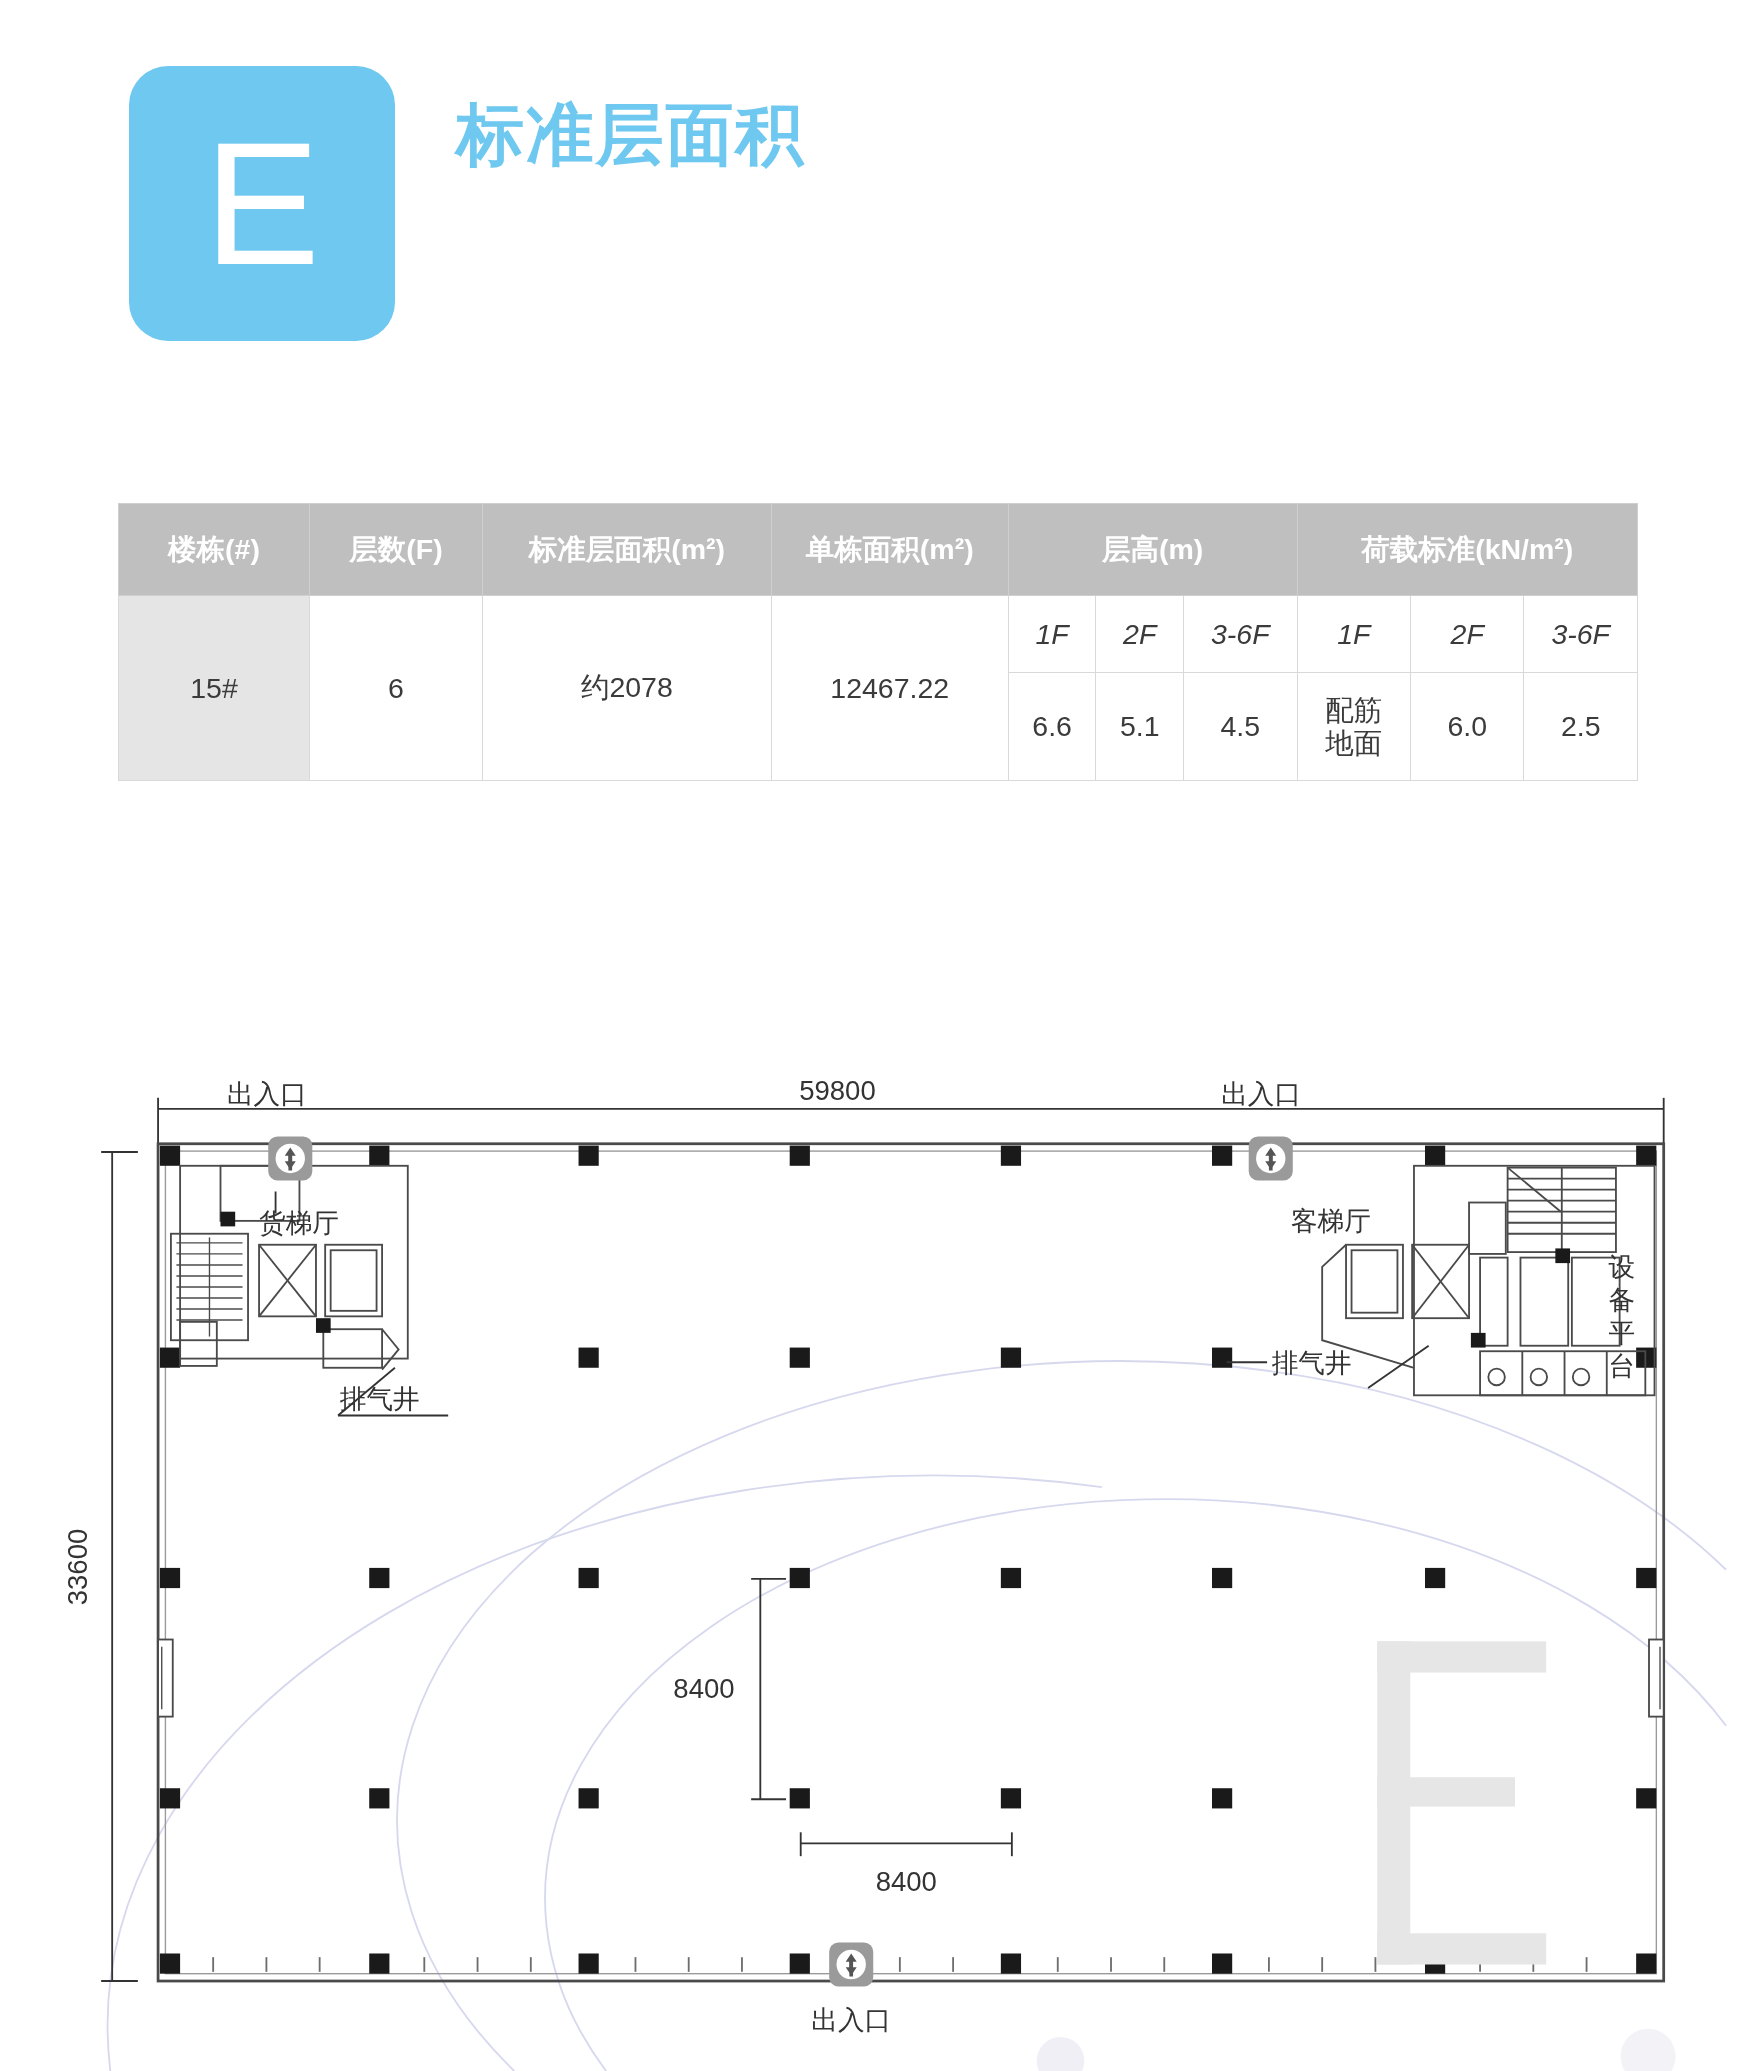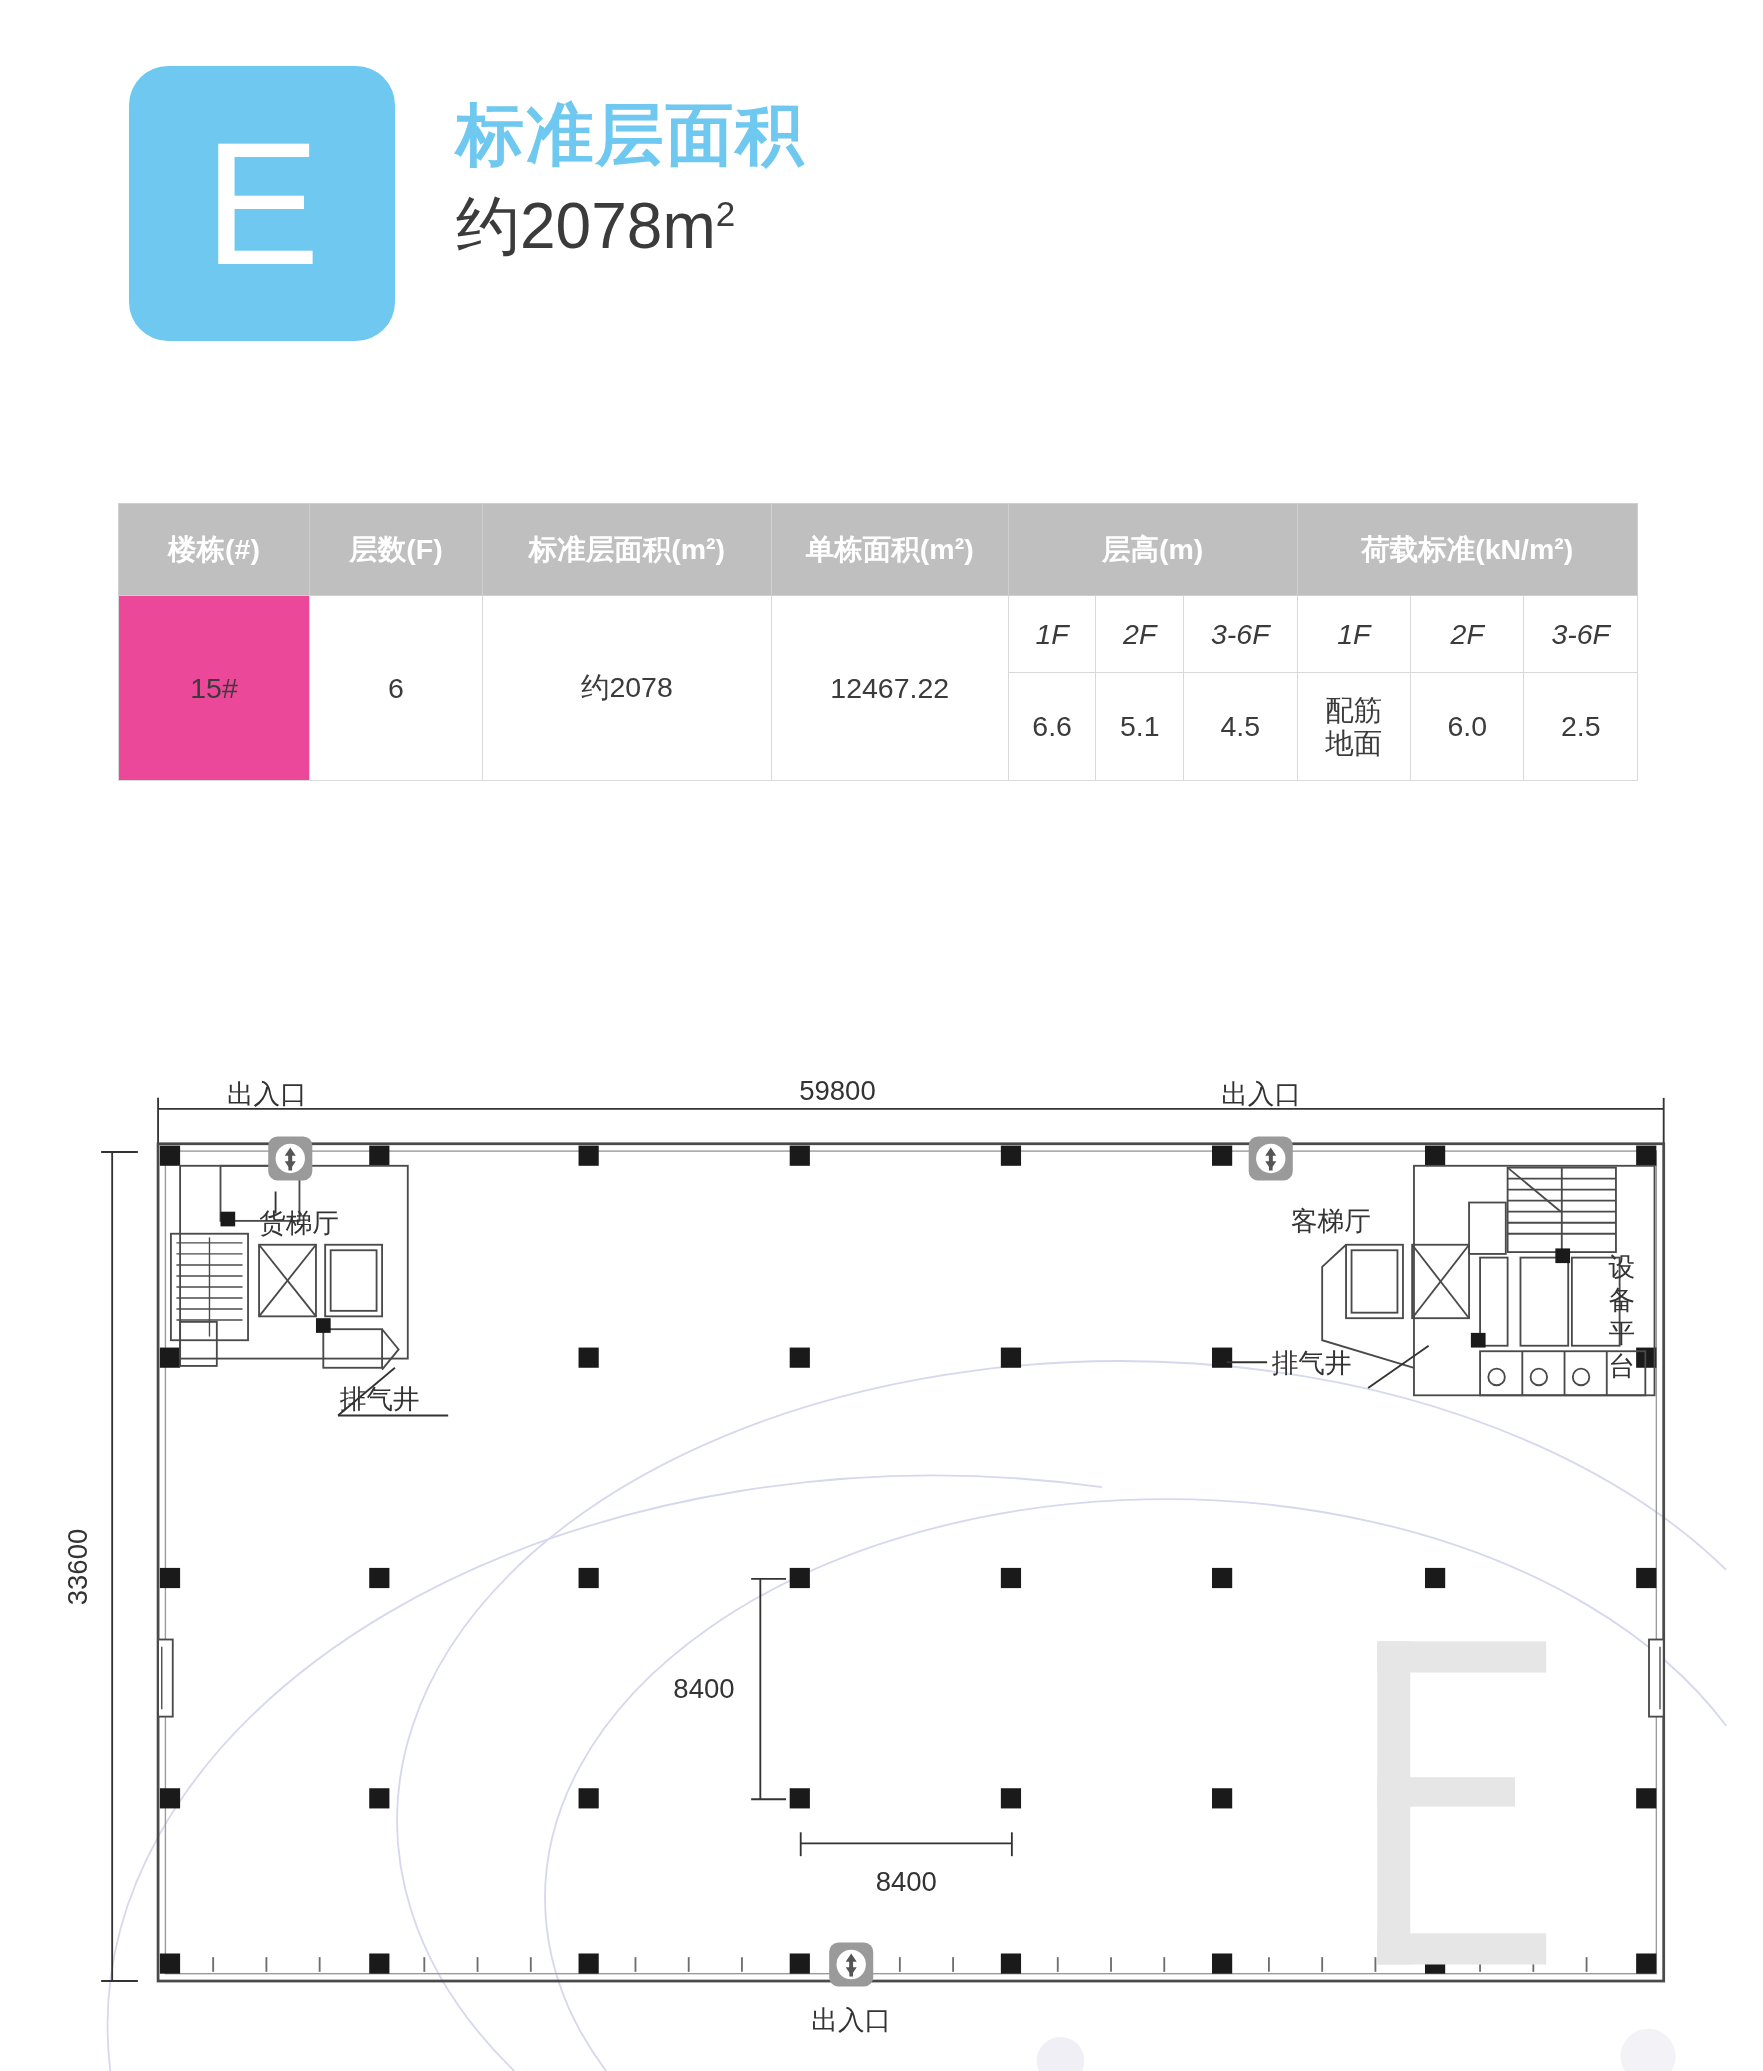--- a/index.html
+++ b/index.html
@@ -87,21 +87,21 @@
   table.spec thead th {
     background: #bfbfbf;
     color: #ffffff;
     height: 92px;
     font-size: 28.5px;
     font-weight: bold;
     border-color: #cfcfcf;
   }
   .cell-tall { height: 108px; }
   .building-cell {
-    background: #ec4899;
+    background: #e5e5e5;
     color: #ffffff;
     font-size: 29px;
     margin-left: 18px;
   }
   .sub-head { height: 77px; font-size: 28.5px; font-style: italic; }
   .two-line { line-height: 33px; font-size: 27px; margin-left: 8px; }
 
   
   .plan {
     position: absolute;
@@ -130,21 +130,20 @@
 </style>
 </head>
 <body>
 
 <div class="header">
   <div class="badge">
     <span class="badge-letter">E</span>
   </div>
   <div class="header-text">
     <div class="header-title">标准层面积</div>
-    <div class="header-sub"><span>约2078m</span><span class="sup">2</span></div>
   </div>
 </div>
 
 <div class="table-wrap">
   <table class="spec">
     <colgroup>
       <col style="width:170px">
       <col style="width:154px">
       <col style="width:257px">
       <col style="width:211px">

